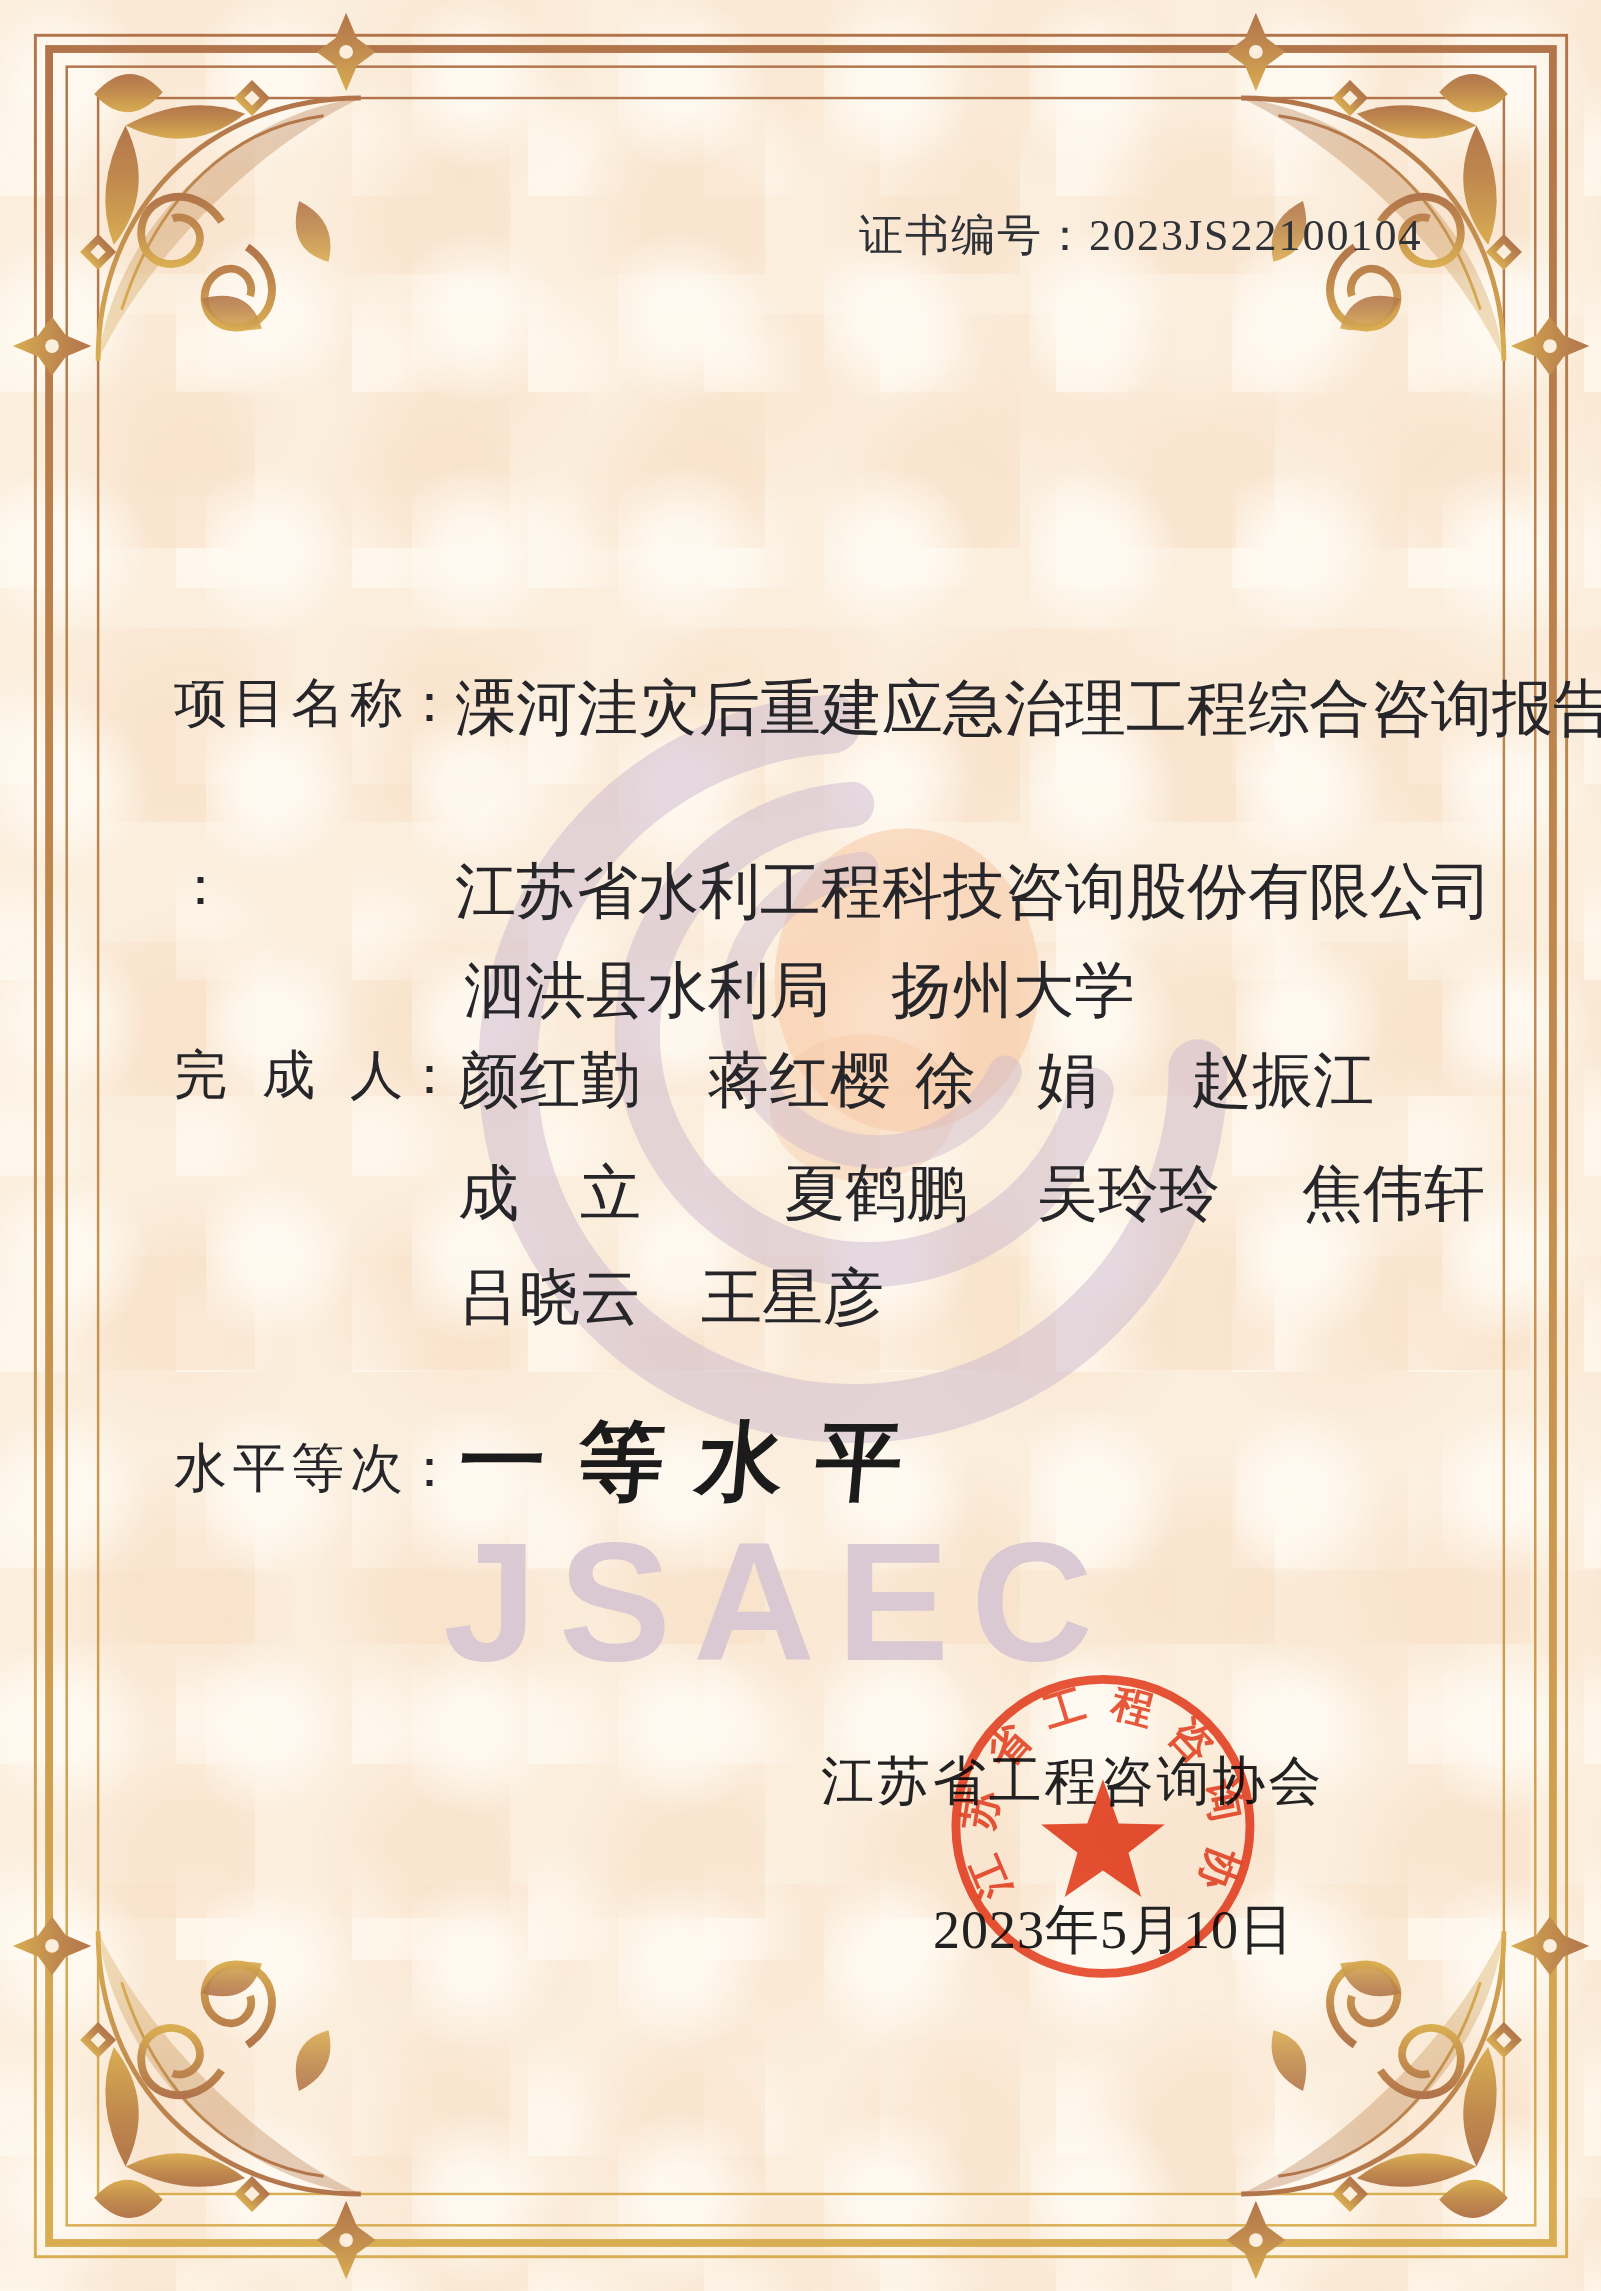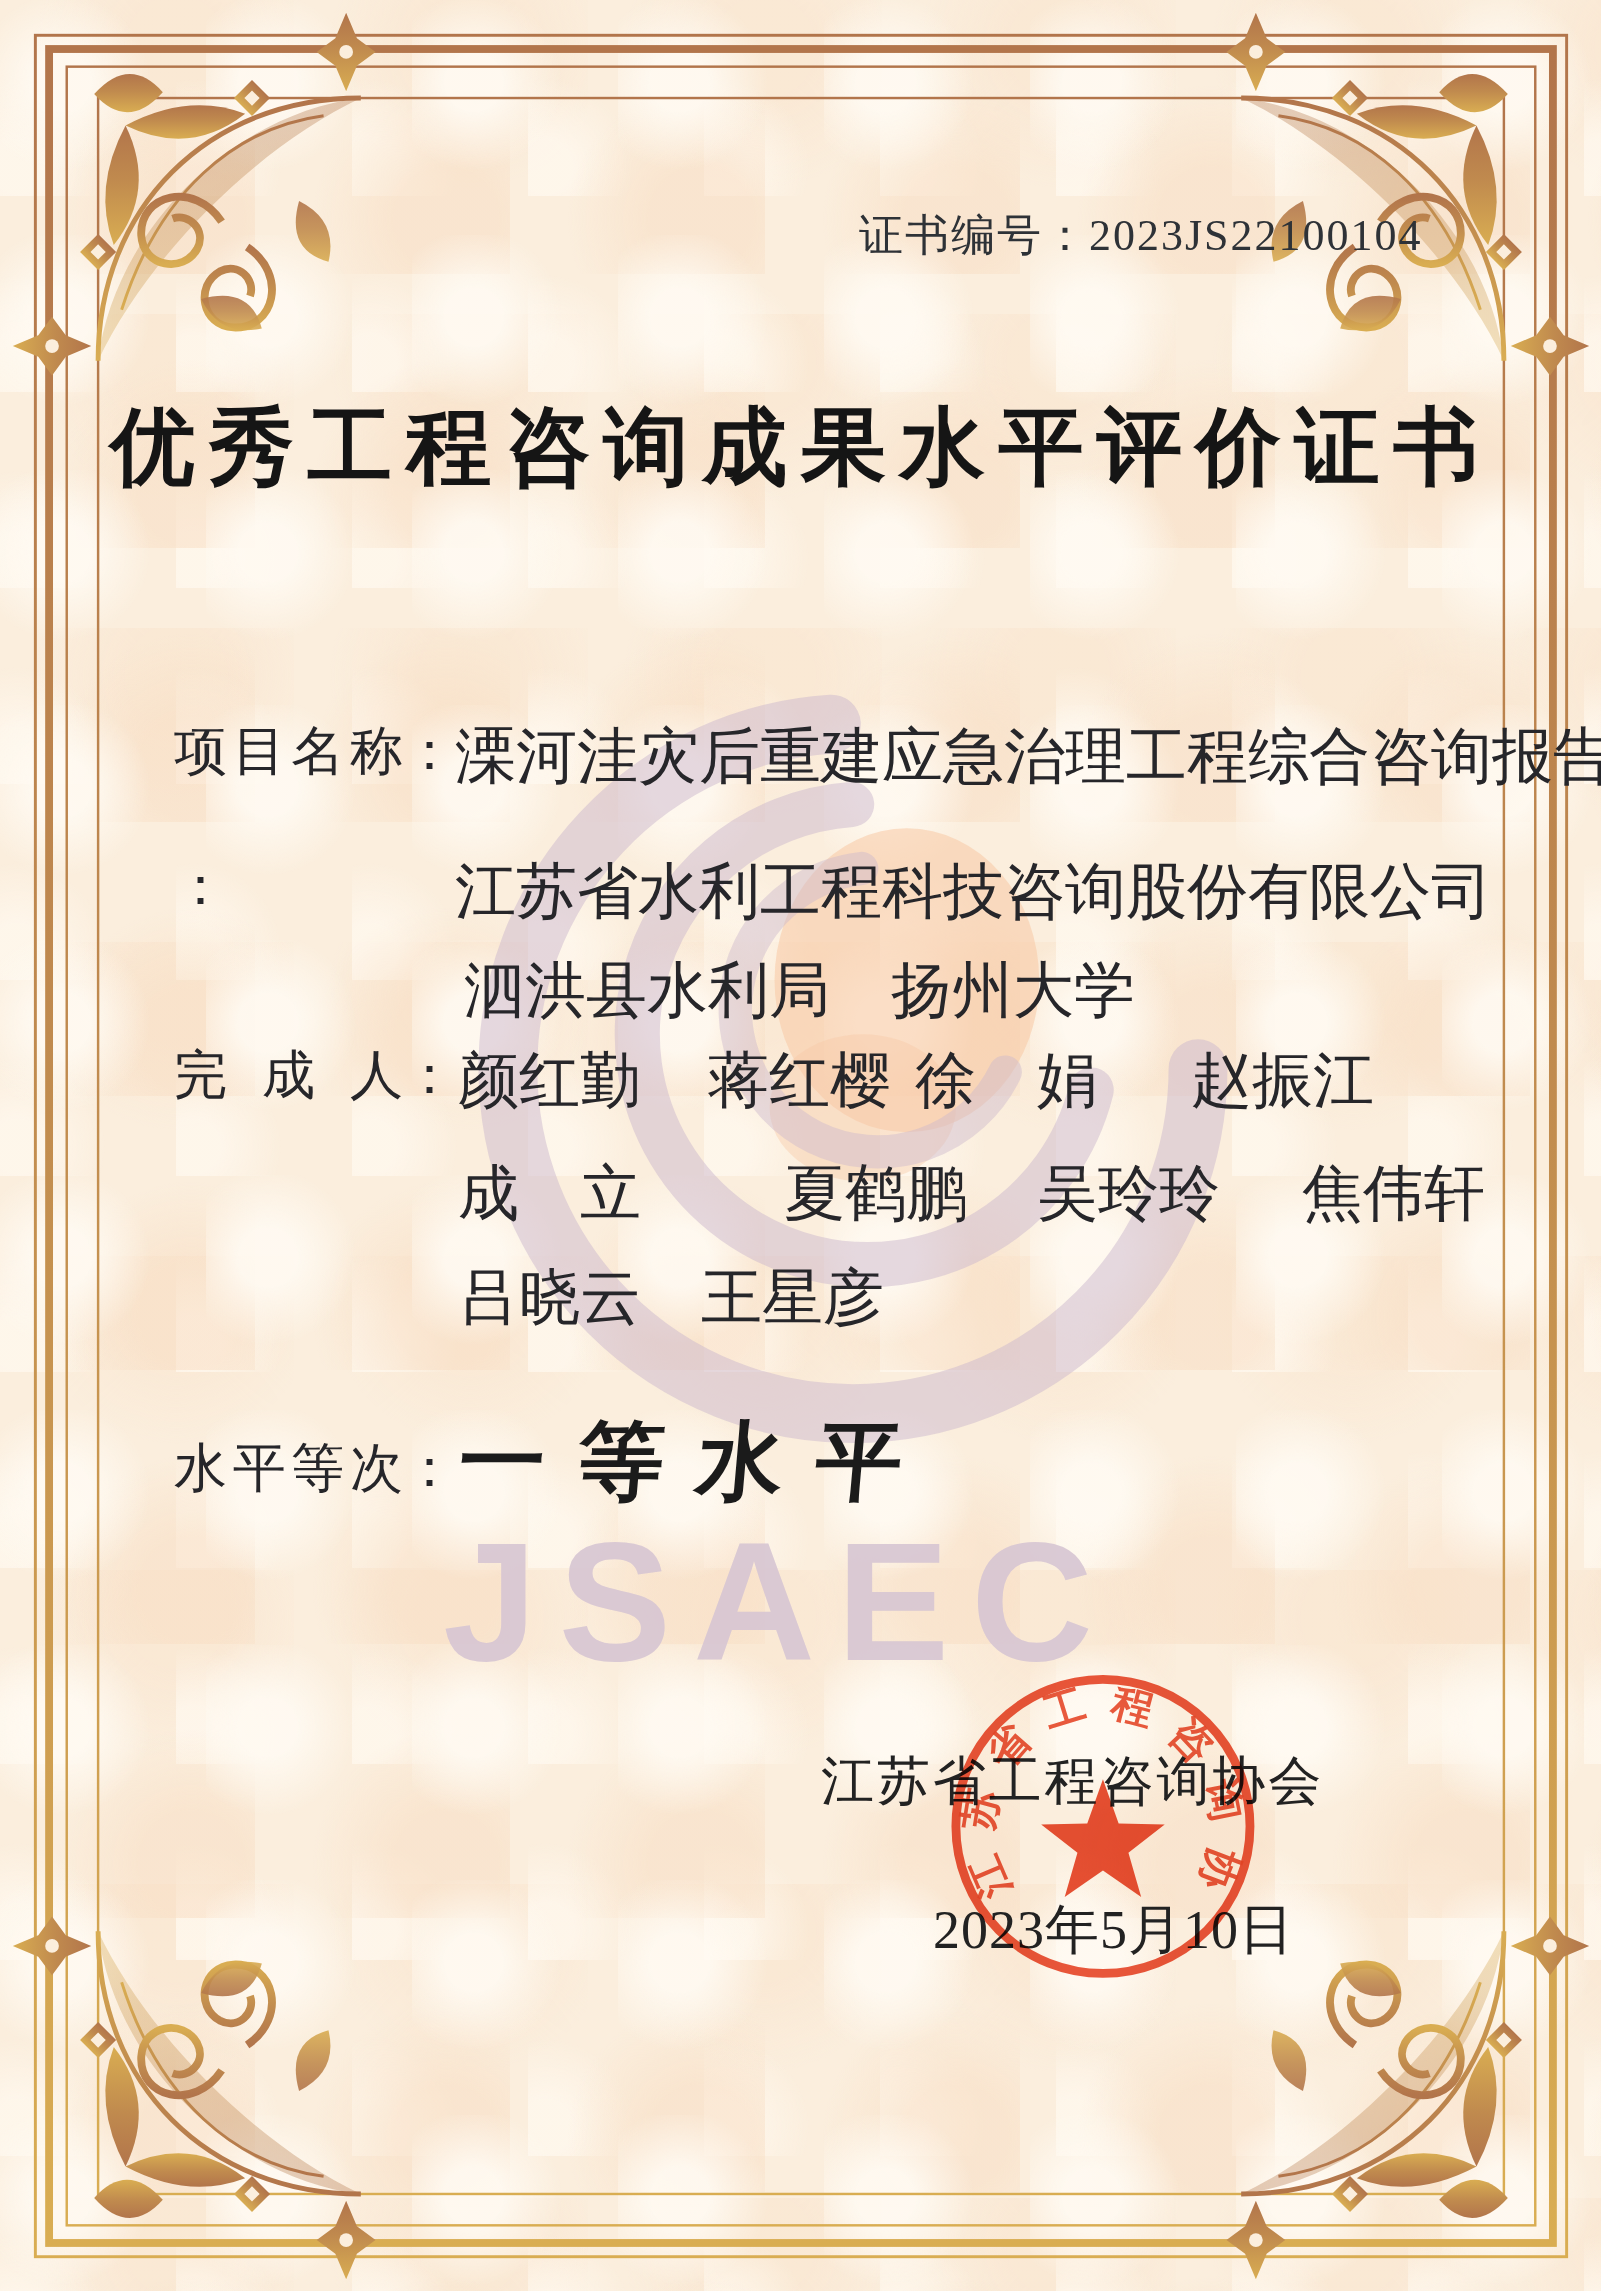--- a/index.html
+++ b/index.html
@@ -26,21 +26,21 @@
     left: 0; top: 390px; width: 100%;
     text-align: center;
     font-size: 85px; font-weight: 700;
     letter-spacing: 13.7px; color: #151515;
   }
 
   .row-label { left: 174px; display: flex; font-size: 53px; }
   .lbl-just { display: inline-block; width: 229px; text-align: justify; text-align-last: justify; }
   .val { position: absolute; font-size: 61px; }
 
-  .y-project { top: 716px; }
+  .y-project { top: 668px; }
   .y-org1 { top: 851px; }
   .y-org2 { top: 929px; margin-top: 21px; }
   .y-people1 { top: 1040px; justify-content: flex-end; }
   .y-people2 { top: 1153px; }
   .y-people3 { top: 1257px; }
   .y-grade { top: 1433px; }
 
   .x-val { left: 455px; }
   .x-org2 { left: 464px; }
   .p-c1 { left: 458px; } .p-c2 { left: 708px; } .p-c3 { left: 915px; } .p-c4 { left: 1191px; }
@@ -135,21 +135,20 @@
     <ellipse cx="880" cy="1130" rx="95" ry="75" fill="#f8c9a4" opacity="0.4"></ellipse>
     <circle cx="870" cy="1090" r="352" pathLength="100" fill="none" stroke="#ccb8cd" stroke-width="60" stroke-dasharray="74 26" stroke-linecap="round" opacity="0.5"></circle>
     <circle cx="885" cy="1055" r="235" pathLength="100" fill="none" stroke="#ccb8cd" stroke-width="46" stroke-dasharray="70 30" stroke-linecap="round" opacity="0.5" transform="rotate(14 885 1055)"></circle>
     <circle cx="895" cy="1030" r="145" pathLength="100" fill="none" stroke="#ccb8cd" stroke-width="34" stroke-dasharray="66 34" stroke-linecap="round" opacity="0.45" transform="rotate(26 895 1030)"></circle>
   </svg>
 
   <div class="txt jsaec">JSAEC</div>
 
   <div class="txt cert-no">证书编号：2023JS22100104</div>
 
-  <div class="txt title">优秀工程咨询成果水平评价证书</div>
 
   <div class="txt row-label y-project">
     <span class="lbl-just">项目名称</span>
       <span>：</span>
   </div>
   <div class="txt val x-val y-project">溧河洼灾后重建应急治理工程综合咨询报告</div>
 
   <div class="txt row-label y-org1">
       <span>：</span>
   </div>

